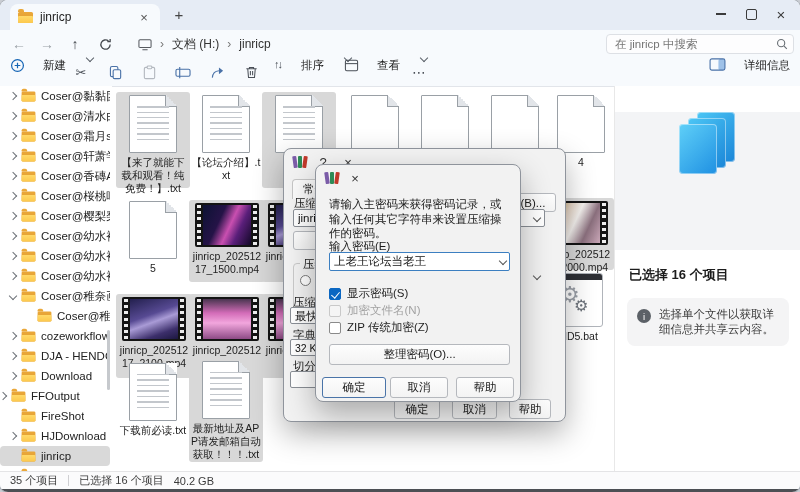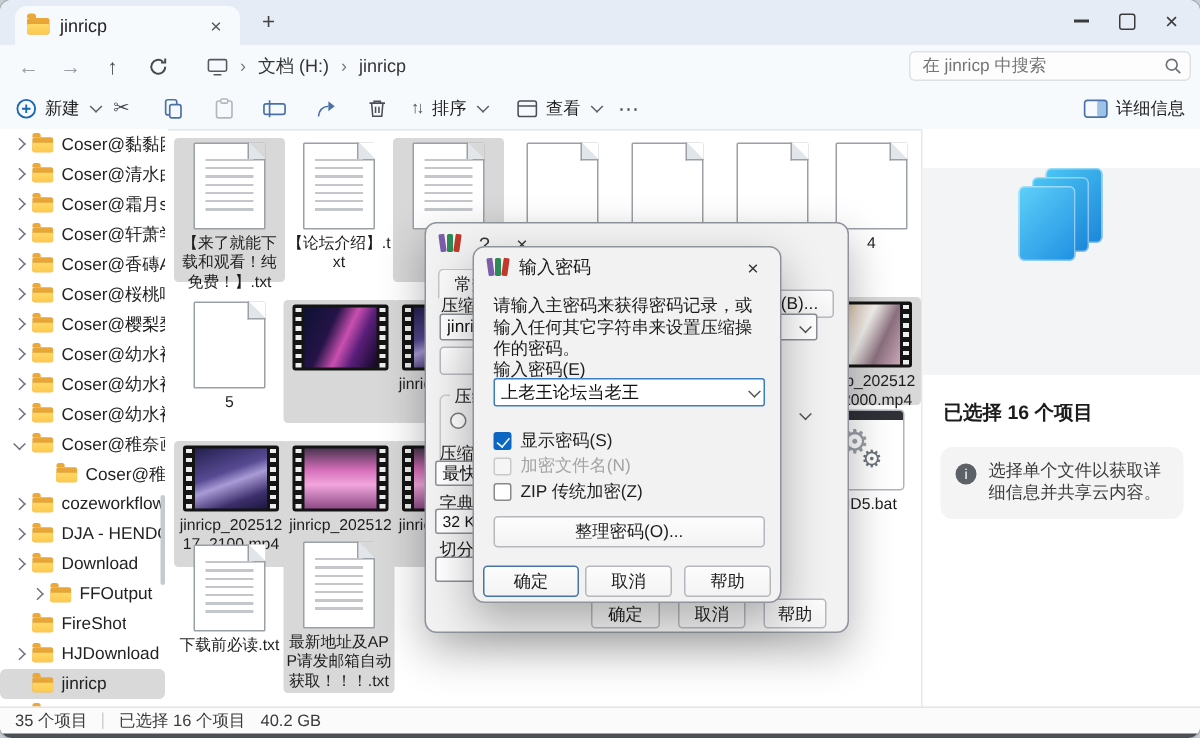--- a/index.html
+++ b/index.html
@@ -23,21 +23,21 @@
   
   .navbar{position:absolute;left:0;top:30px;right:0;height:28px;background:#f7fafd;}
   .nav-glyph{position:absolute;top:0;height:28px;width:26px;display:flex;align-items:center;justify-content:center;font-size:14px;}
   .crumb{position:absolute;top:0;height:28px;display:flex;align-items:center;gap:8px;left:138px;color:#333;}
   .crumb-sep{color:#777;font-size:12px;}
   .search{position:absolute;left:606px;top:4px;width:188px;height:20px;border:1px solid #dde0e5;border-radius:4px;background:#fdfdfe;
           font-size:11.5px;color:#8a8f98;padding:0 24px 0 8px;box-sizing:border-box;outline:none;}
   .search-ic{position:absolute;left:776px;top:8px;}
   
   .toolbar{position:absolute;left:0;top:58px;right:0;height:28px;background:#f7fafd;border-bottom:1px solid #e2e5ea;}
-  .tgrp{position:absolute;top:0;height:28px;display:flex;align-items:center;gap:5px;font-size:11.5px;color:#1f1f1f;}
+  .tgrp{position:absolute;top:0;height:28px;display:flex;gap:18px;font-size:11.5px;color:#1f1f1f;}
   .tbtn{position:absolute;top:0;height:28px;width:30px;display:flex;align-items:center;justify-content:center;}
   .cd{display:inline-block;width:5px;height:5px;border-right:1.2px solid #5a6068;border-bottom:1.2px solid #5a6068;
       transform:rotate(45deg);margin:-3px 0 0 3px;}
   .scis{font-size:13px;color:#4a4f57;}
   .sortg{font-size:11px;color:#4a4f57;letter-spacing:-2px;margin-right:2px;}
   .more{font-size:14px;color:#4a4f57;}
   
   .sidebar{position:absolute;left:0;top:86px;width:112px;bottom:19px;background:#fff;z-index:2;overflow:hidden;}
   .sb-item{height:20px;display:flex;align-items:center;gap:5px;font-size:11.5px;color:#222;white-space:nowrap;overflow:hidden;margin:0 2px 0 0;border-radius:4px;}
   .sb-item.selected{background:#d9d9d9;}
@@ -264,20 +264,21 @@
     </div>
 
     <div class="tile" style="left:116px;top:198px;height:82px">
       <div class="icon-doc"></div>
       <div class="tlabel">5</div>
     </div>
     <div class="tile sel" style="left:189px;top:200px;width:76px;height:82px">
       <div class="icon-film">
           <div class="screen v1500"></div>
         </div>
+      <div class="tlabel">jinricp_20251217_1500.mp4</div>
     </div>
     <div class="tile sel" style="left:262px;top:200px;width:76px;height:82px">
       <div class="icon-film">
           <div class="screen v2100"></div>
         </div>
       <div class="tlabel">jinricp_2025121</div>
     </div>
     <div class="tile sel" style="left:538px;top:198px;width:76px;height:72px">
       <div class="icon-film">
           <div class="screen v2000"></div>
@@ -391,21 +392,21 @@
         <div class="sb-item" style="padding-left: 10px;">
           <span class="sb-chev"></span>
           <span class="cfold" style="transform: scale(0.92);"></span>
           <span class="sb-label">DJA - HENDOON</span>
         </div>
         <div class="sb-item" style="padding-left: 10px;">
           <span class="sb-chev"></span>
           <span class="cfold" style="transform: scale(0.92);"></span>
           <span class="sb-label">Download</span>
         </div>
-        <div class="sb-item" style="padding-left: 22px;">
+        <div class="sb-item" style="padding-left: 0;">
           <span class="sb-chev"></span>
           <span class="cfold" style="transform: scale(0.92);"></span>
           <span class="sb-label">FFOutput</span>
         </div>
         <div class="sb-item" style="padding-left: 10px;">
           <span class="sb-chev none"></span>
           <span class="cfold" style="transform: scale(0.92);"></span>
           <span class="sb-label">FireShot</span>
         </div>
         <div class="sb-item" style="padding-left: 10px;">
@@ -474,21 +475,20 @@
     <button class="dlg-btn" style="left:225px;top:250px;width:42px;height:20px">帮助</button>
   </div>
 
   <div class="dlg" id="dlg-pwd" style="left:315px;top:164px;width:206px;height:238px">
     <div class="dlg-title">
       <span class="rar-icon">
           <i></i>
           <i></i>
           <i></i>
         </span>
-      <span class="dlg-title-text">输入密码</span>
       <span class="dlg-x">×</span>
     </div>
     <div class="frag" style="left:13px;top:32px;width:180px;white-space:normal;line-height:14.5px">请输入主密码来获得密码记录，或输入任何其它字符串来设置压缩操作的密码。</div>
     <div class="frag" style="left:13px;top:74px">输入密码(E)</div>
     <input class="dlg-input focus" style="left: 13px; top: 87px; width: 181px; height: 19px;" value="上老王论坛当老王">
     <span class="combo-chev" style="left:184px;top:93px"></span>
     <div class="chk checked" style="left:13px;top:121px">
       <span class="box"></span>
       <span>显示密码(S)</span>
     </div>

